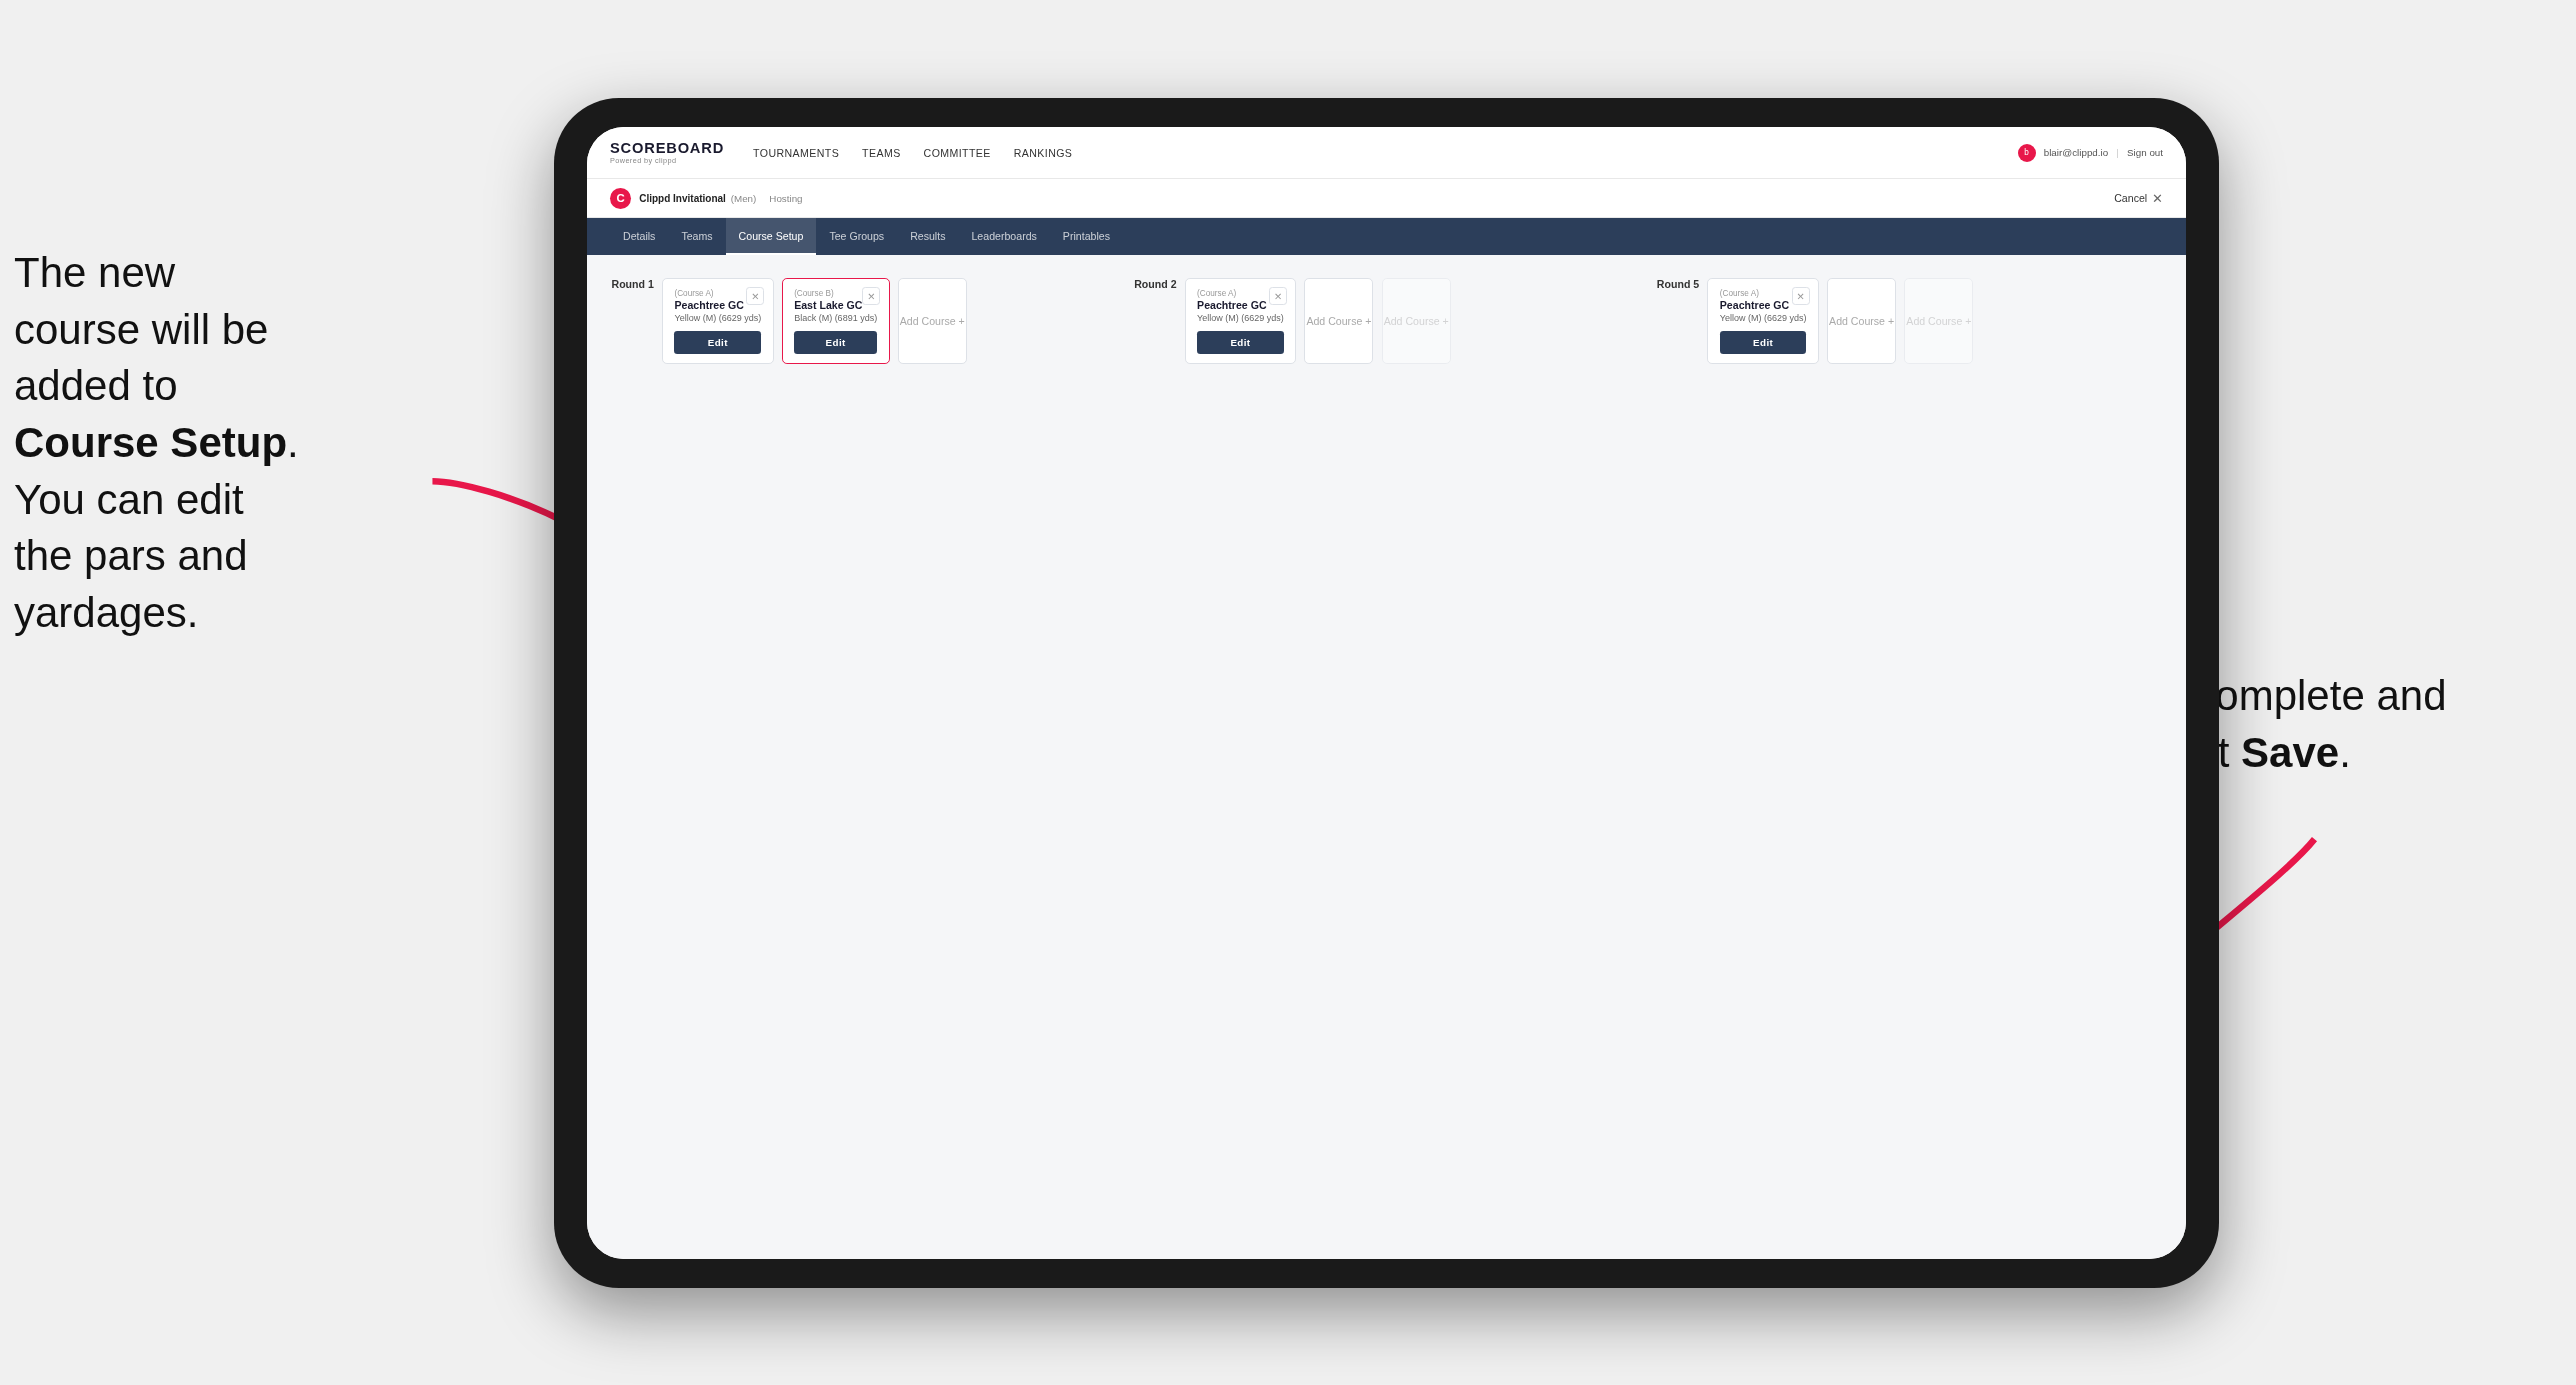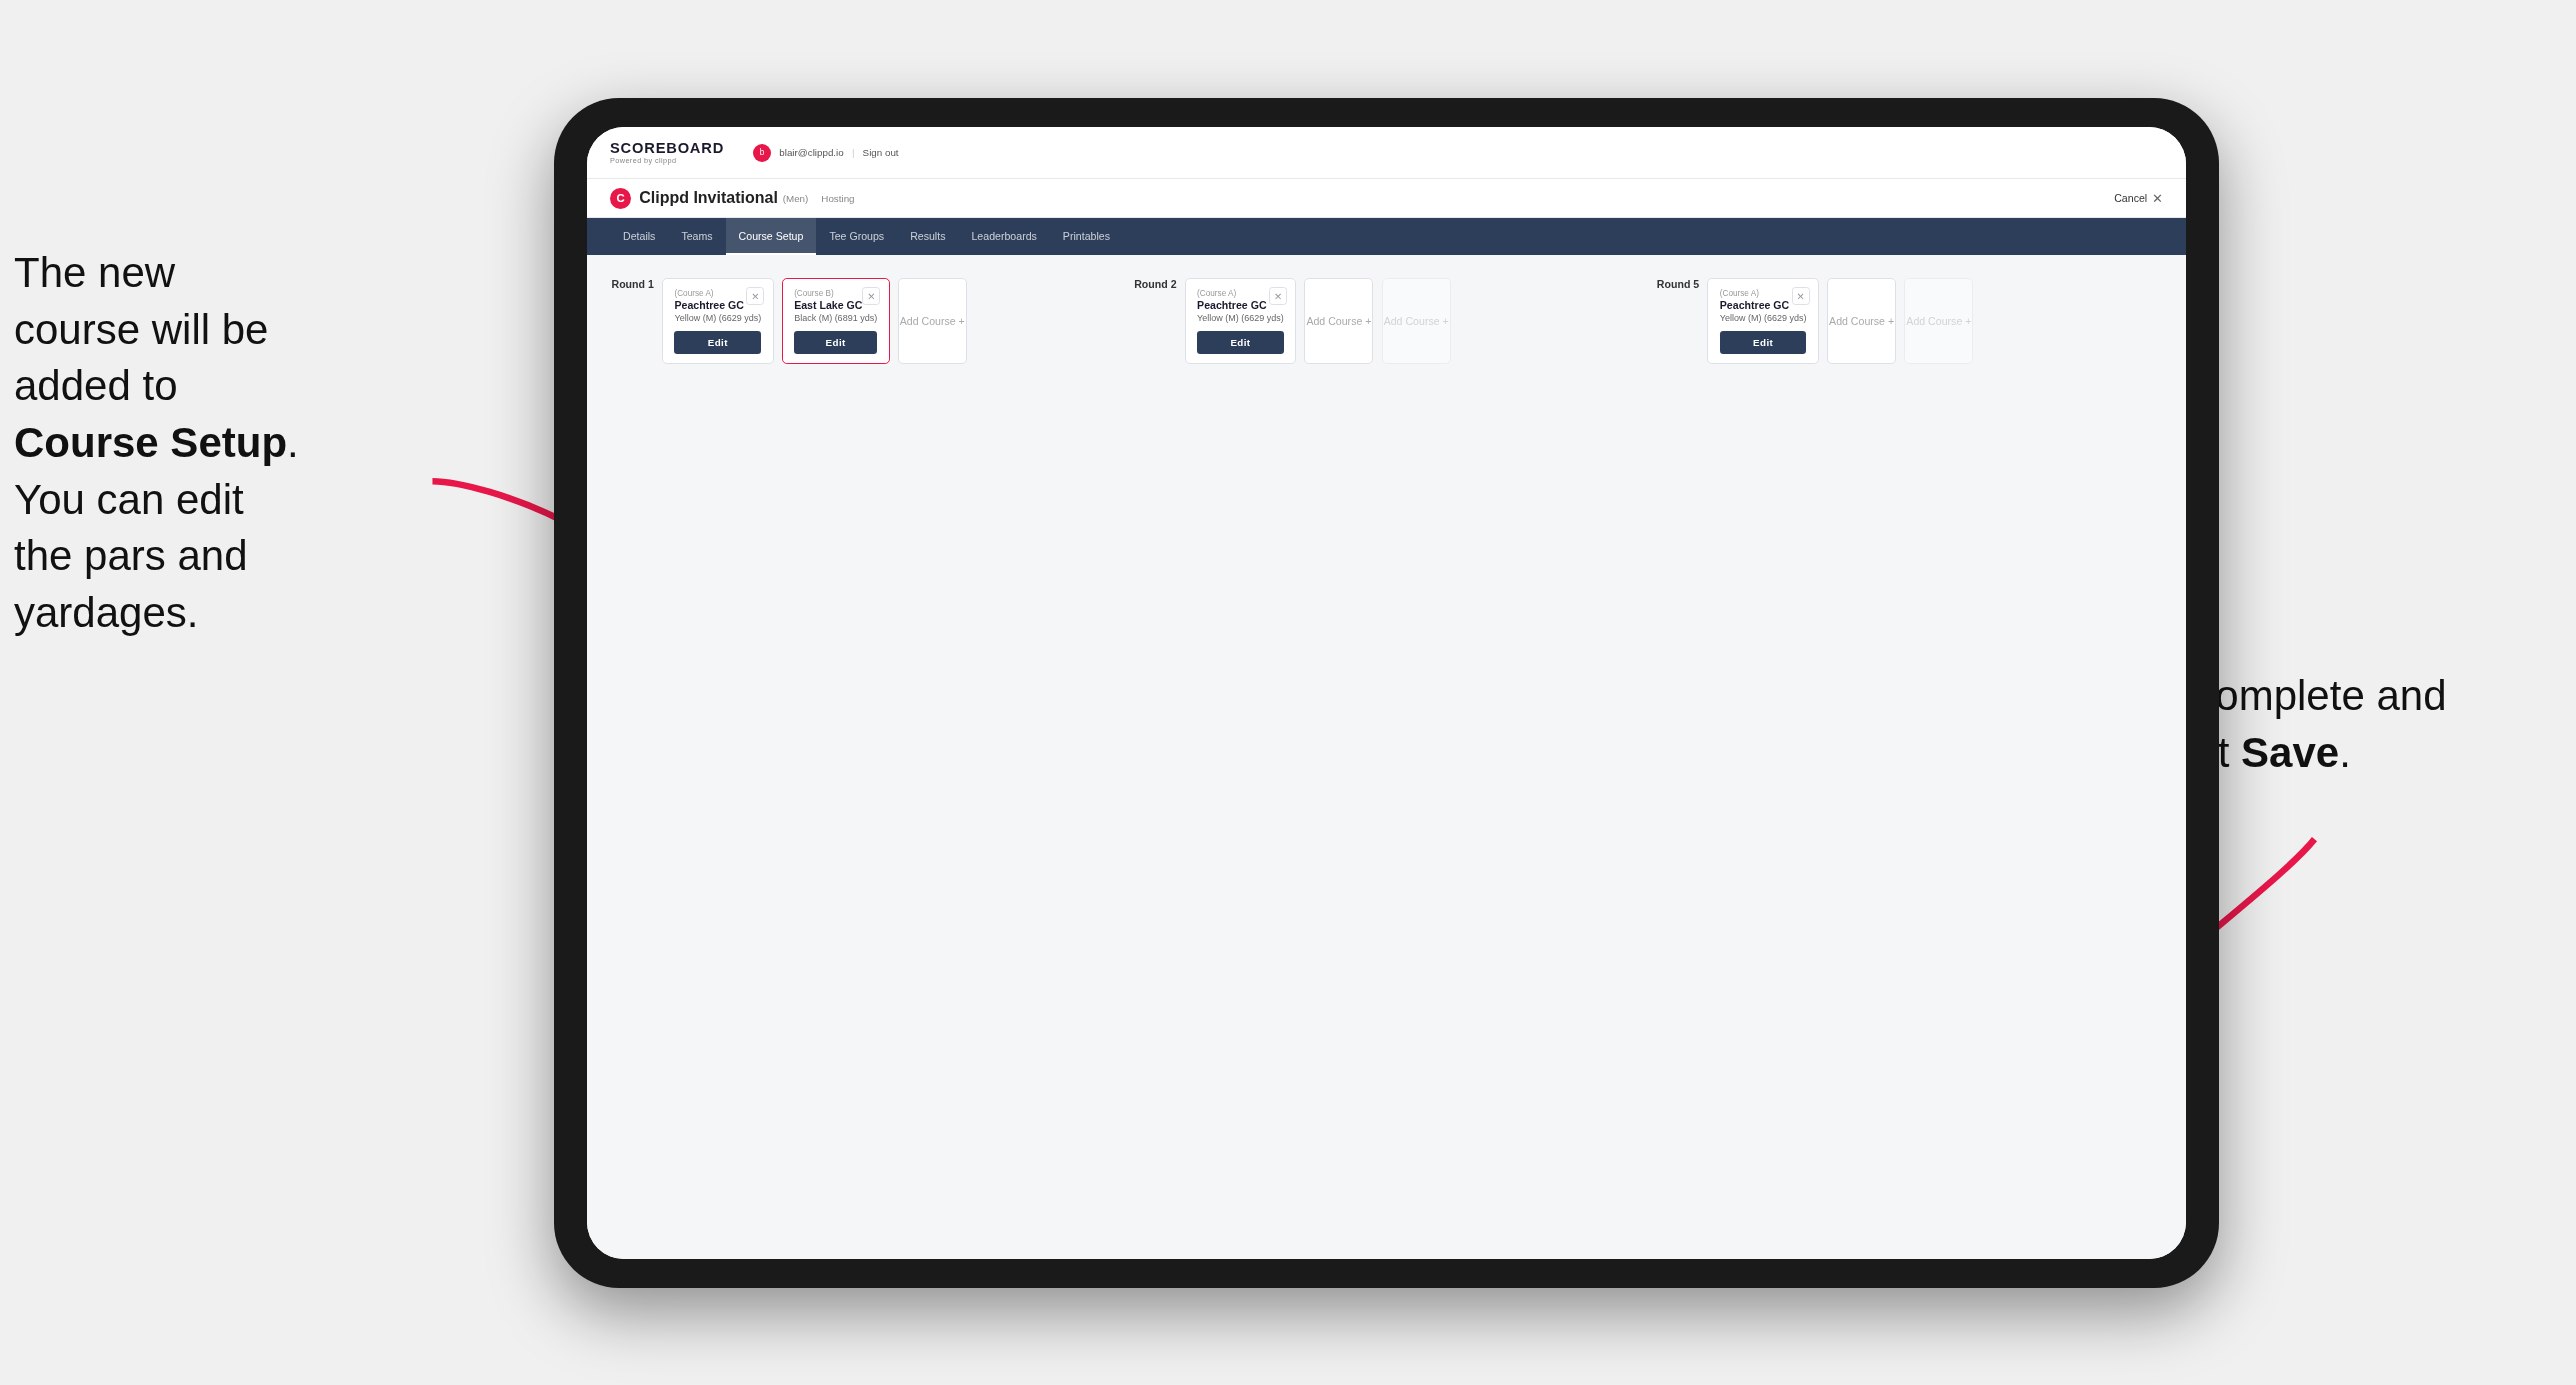--- a/index.html
+++ b/index.html
@@ -165,21 +165,21 @@
       border-radius: 50%;
       display: flex;
       align-items: center;
       justify-content: center;
       color: white;
       font-size: 11.4px;
       font-weight: 700;
       margin-right: 8.2px;
     }
     .tournament-name {
-      font-size: 16px;
+      font-size: 10px;
       font-weight: 600;
       color: #222;
     }
     .tournament-gender {
       font-size: 9.8px;
       color: #888;
       margin-left: 4.9px;
     }
     .tournament-status {
       font-size: 9.8px;
@@ -374,20 +374,26 @@
 </svg>
 
 <div class="tablet-frame">
   <div class="tablet-screen">
 
     <nav class="top-nav">
       <div class="scoreboard-logo">
         <span class="logo-title">SCOREBOARD</span>
         <span class="logo-sub">Powered by clippd</span>
       </div>
+      <div class="nav-links">
+        <span class="nav-link">TOURNAMENTS</span>
+        <span class="nav-link">TEAMS</span>
+        <span class="nav-link">COMMITTEE</span>
+        <span class="nav-link">RANKINGS</span>
+      </div>
       <div class="nav-right">
         <div class="user-avatar">b</div>
         <span>blair@clippd.io</span>
         <span class="pipe">|</span>
         <span class="sign-out-link">Sign out</span>
       </div>
     </nav>
 
     <div class="tournament-bar">
       <div class="tournament-logo">

